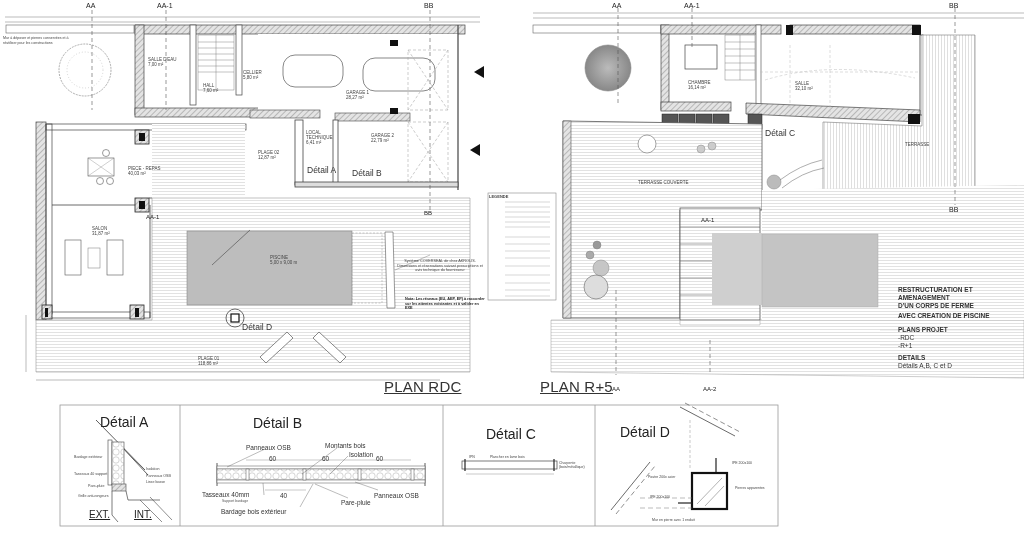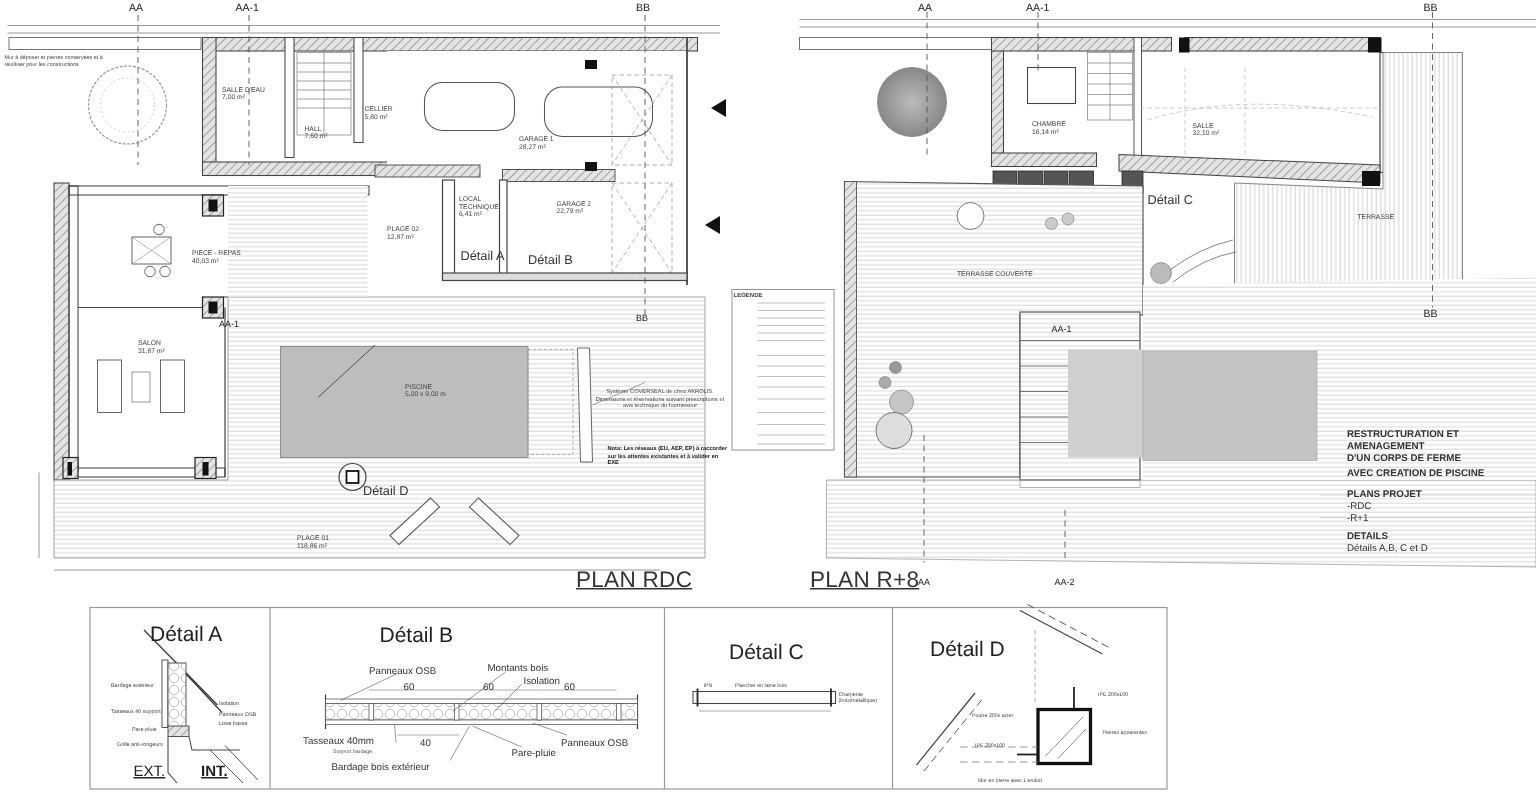--- a/index.html
+++ b/index.html
@@ -396,21 +396,21 @@
   </div>
 <div class="abs" style="font-size:4.5px;line-height:5px;color:#444;left:638px;top:180px;">
     <div>TERRASSE COUVERTE</div>
   </div>
 <div class="abs" style="font-size:4.5px;line-height:5px;color:#444;left:905px;top:142px;">
     <div>TERRASSE</div>
   </div>
 <div class="abs" style="font-size:8.5px;color:#333;left:765px;top:128px;">Détail C</div>
 
 <div class="plan-title" style="left:384px;top:378px;text-align:right;">PLAN RDC</div>
-<div class="plan-title" style="left:540px;top:378px;">PLAN R+8</div>
+<div class="plan-title" style="left:540px;top:378px;">PLAN R+5</div>
 
 <div class="tb" style="left:898px;top:286px;width:124px;">
   <div style="font-weight:bold;">RESTRUCTURATION ET AMENAGEMENT</div>
   <div style="font-weight:bold;">D'UN CORPS DE FERME</div>
   <div style="font-weight:bold;margin-top:2px;">AVEC CREATION DE PISCINE</div>
   <div style="font-weight:bold;margin-top:6px;">PLANS PROJET</div>
   <div>-RDC</div>
   <div>-R+1</div>
   <div style="font-weight:bold;margin-top:4px;">DETAILS</div>
   <div>Détails A,B, C et D</div>
@@ -418,21 +418,21 @@
 
 <div class="detail-title" style="left:100px;top:414px;">Détail A</div>
 <div class="abs" style="font-size:3.6px;color:#444;left:74px;top:455px;">Bardage extérieur</div>
 <div class="abs" style="font-size:3.6px;color:#444;left:74px;top:472px;">Tasseaux 40 support</div>
 <div class="abs" style="font-size:3.6px;color:#444;left:88px;top:484px;">Pare-pluie</div>
 <div class="abs" style="font-size:3.6px;color:#444;left:78px;top:494px;">Grille anti-rongeurs</div>
 <div class="abs" style="font-size:3.6px;color:#444;left:146px;top:467px;">Isolation</div>
 <div class="abs" style="font-size:3.6px;color:#444;left:146px;top:474px;">Panneaux OSB</div>
 <div class="abs" style="font-size:3.6px;color:#444;left:146px;top:480px;">Lisse basse</div>
 <div class="abs" style="font-size:10px;text-decoration:underline;color:#222;left:89px;top:509px;">EXT.</div>
-<div class="abs" style="font-size:10px;text-decoration:underline;color:#222;left:134px;top:509px;font-weight:bold;">INT.</div>
+<div class="abs" style="font-size:10px;text-decoration:underline;color:#222;left:134px;top:509px;">INT.</div>
 
 <div class="detail-title" style="left:253px;top:415px;">Détail B</div>
 <div class="abs" style="font-size:6.5px;color:#333;left:246px;top:444px;">Panneaux OSB</div>
 <div class="abs" style="font-size:6.5px;color:#333;left:325px;top:442px;">Montants bois</div>
 <div class="abs" style="font-size:6.5px;color:#333;left:349px;top:451px;">Isolation</div>
 <div class="abs" style="font-size:6.5px;color:#333;left:202px;top:491px;">Tasseaux 40mm</div>
 <div class="abs" style="font-size:3.5px;color:#555;left:222px;top:499px;">Support bardage</div>
 <div class="abs" style="font-size:6.5px;color:#333;left:341px;top:499px;">Pare-pluie</div>
 <div class="abs" style="font-size:6.5px;color:#333;left:374px;top:492px;">Panneaux OSB</div>
 <div class="abs" style="font-size:6.5px;color:#333;left:221px;top:508px;">Bardage bois extérieur</div>

